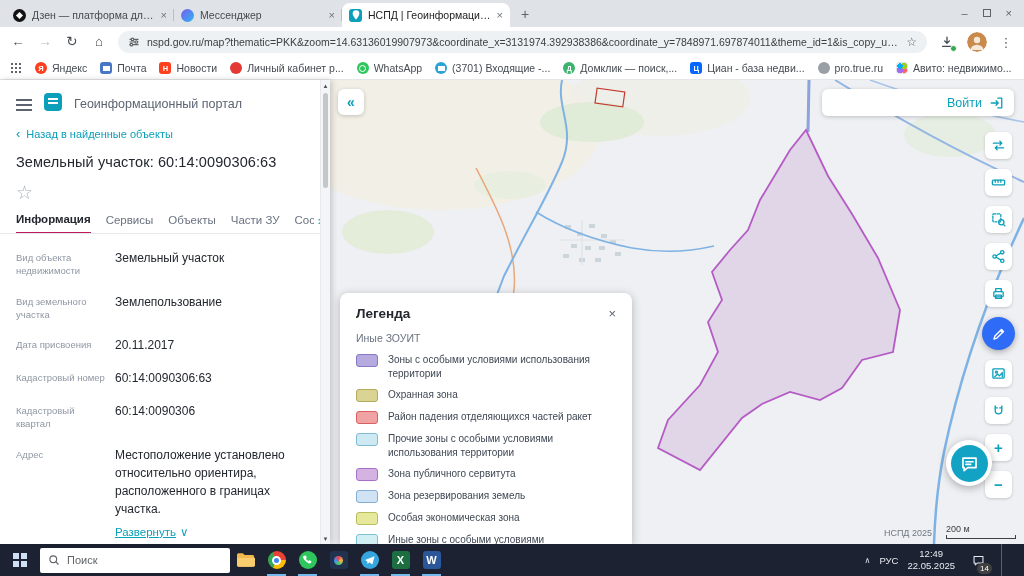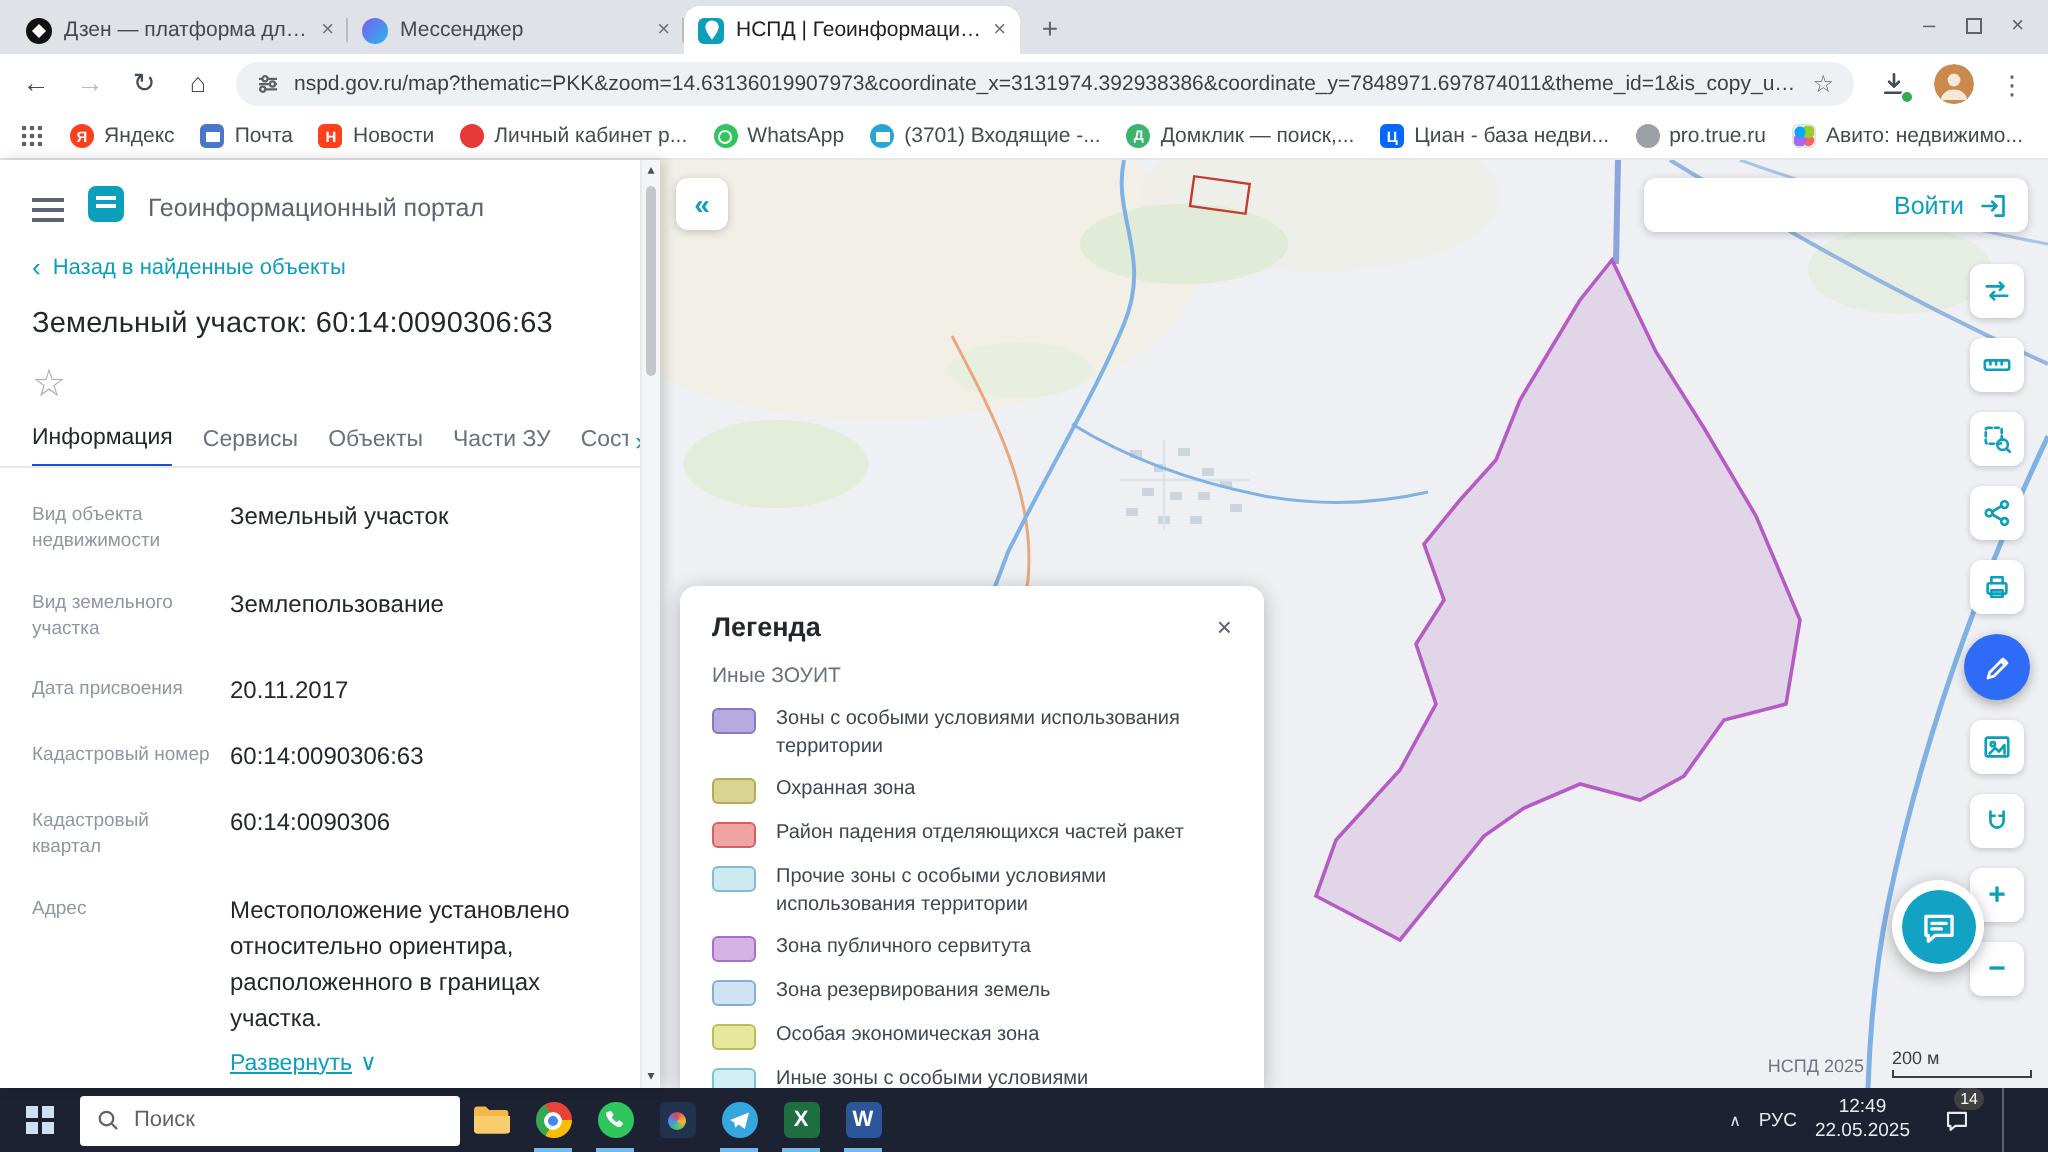--- a/index.html
+++ b/index.html
@@ -70,21 +70,21 @@
   .p-logo{width:18px;height:18px;border-radius:4px;background:#0b9fba;position:relative;flex:none}
   .p-logo::after{content:"";position:absolute;left:4px;right:4px;top:5px;height:2px;background:#fff;box-shadow:0 4px 0 #fff}
   .p-title{font-size:12.5px;color:#5b6470}
   .back{display:flex;align-items:center;gap:6px;color:#0b9fba;font-size:11px;padding:9px 16px 0}
   .back .g-lsaquo{font-size:13px}
   .obj-title{font-size:14.5px;color:#23272e;padding:13px 16px 0;letter-spacing:.1px}
   .star-row{padding:11px 16px 0}
   .star-row .g-star{font-size:19px;color:#a7aeb8}
   .ptabs{display:flex;gap:15px;margin-top:9px;padding:0 16px;border-bottom:1px solid #e7e9ec;font-size:11.5px;color:#6a7280;position:relative;align-items:flex-end;overflow:hidden;padding-right:24px}
   .ptab{padding-bottom:7px;white-space:nowrap;flex:none}
-  .ptab.active{color:#23272e;border-bottom:2px solid #1d4ed8;margin-bottom:-1px;font-weight:normal}
+  .ptab.active{color:#23272e;border-bottom:2px solid #be185d;margin-bottom:-1px;font-weight:bold}
   .ptab-more{position:absolute;right:8px;bottom:5px;color:#0b9fba;font-size:13px;background:#fff;padding-left:4px}
   .fields{padding:15px 16px}
   .frow{display:flex;margin-bottom:15px}
   .flabel{width:99px;flex:none;font-size:9.5px;color:#8f97a3;line-height:1.4;padding-top:2px;padding-right:10px}
   .fvalue{flex:1;font-size:12px;color:#23272e;line-height:1.5}
   .expand{display:inline-flex;align-items:center;gap:4px;color:#0b9fba;font-size:11.5px;margin-top:6px}
   .expand .ex-t{text-decoration:underline}
   .pscroll{position:absolute;right:0;top:0;bottom:0;width:10px;background:#f4f5f6;border-left:1px solid #e7e9ec;z-index:5;display:flex;flex-direction:column;align-items:center;justify-content:space-between;padding:2px 0}
   .pscroll .arr{font-size:7px;color:#4a4f55;line-height:1}
   .pthumb{position:absolute;top:13px;left:2px;width:5px;height:95px;background:#c3c7cc;border-radius:3px}
@@ -131,21 +131,21 @@
   .ic-photos{background:#20324e}
   .ic-photos::after{content:"";width:9px;height:9px;border-radius:50%;background:conic-gradient(#e0435a,#f5b53f,#53c26c,#3f8ef5,#e0435a)}
   .ic-excel{background:#1d6f42}.ic-excel::after{content:"X"}
   .ic-word{background:#2b579a}.ic-word::after{content:"W"}
   .tb-spacer{flex:1}
   .tray{display:flex;align-items:center;gap:9px;padding-right:18px;font-size:9.5px;height:100%}
   .tray-chev{font-size:8px;color:#dfe3ec}
   .lang{font-size:9.5px}
   .clock{text-align:center;line-height:1.3;font-size:9.5px}
   .ac{position:relative;width:28px;height:100%;display:flex;align-items:center;justify-content:center}
-  .ac-badge{position:absolute;right:0;top:0;background:#404040;color:#fff;font-size:8px;line-height:1;padding:1.5px 3px;border-radius:6px}
+  .ac-badge{position:absolute;right:0;top:19px;background:#404040;color:#fff;font-size:8px;line-height:1;padding:1.5px 3px;border-radius:6px}
   .show-desktop{width:5px;height:100%;border-left:1px solid rgba(255,255,255,.28)}
 </style>
 </head>
 <body>
 
 <div class="screen">
 
   <div class="tabstrip">
     <div class="tab">
       <span class="fav fav-dzen"></span>

